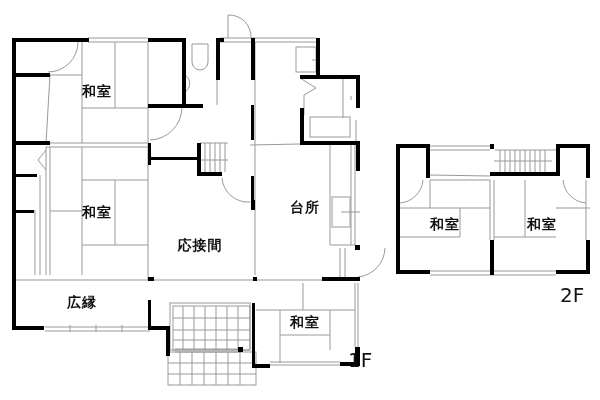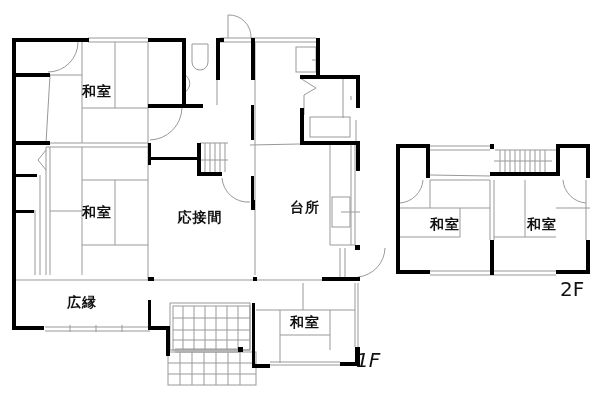--- a/index.html
+++ b/index.html
@@ -216,21 +216,21 @@
     <rect x="556" y="144" width="34" height="4"></rect>
     <rect x="586" y="144" width="4" height="34"></rect>
     <rect x="490" y="240" width="4" height="35"></rect>
     <rect x="556" y="270" width="34" height="4"></rect>
     <rect x="586" y="240" width="4" height="34"></rect>
   </g>
 </svg>
 
 <div class="lbl" style="left:97px;top:92px;">和室</div>
 <div class="lbl" style="left:97px;top:213px;">和室</div>
-<div class="lbl" style="left:200px;top:218px;">応接間</div>
+<div class="lbl" style="left:200px;top:246px;">応接間</div>
 <div class="lbl" style="left:305px;top:208px;">台所</div>
 <div class="lbl" style="left:82px;top:303px;text-align:center;">広縁</div>
 <div class="lbl" style="left:305px;top:323px;">和室</div>
-<div class="flr" style="left:356px;top:348px;font-style:italic;">1F</div>
+<div class="flr" style="left:348px;top:348px;">1F</div>
 
 <div class="lbl" style="left:445px;top:225px;">和室</div>
 <div class="lbl" style="left:542px;top:225px;">和室</div>
-<div class="flr" style="left:560px;top:277px;">2F</div>
+<div class="flr" style="left:560px;top:283px;">2F</div>
 
 </body></html>

